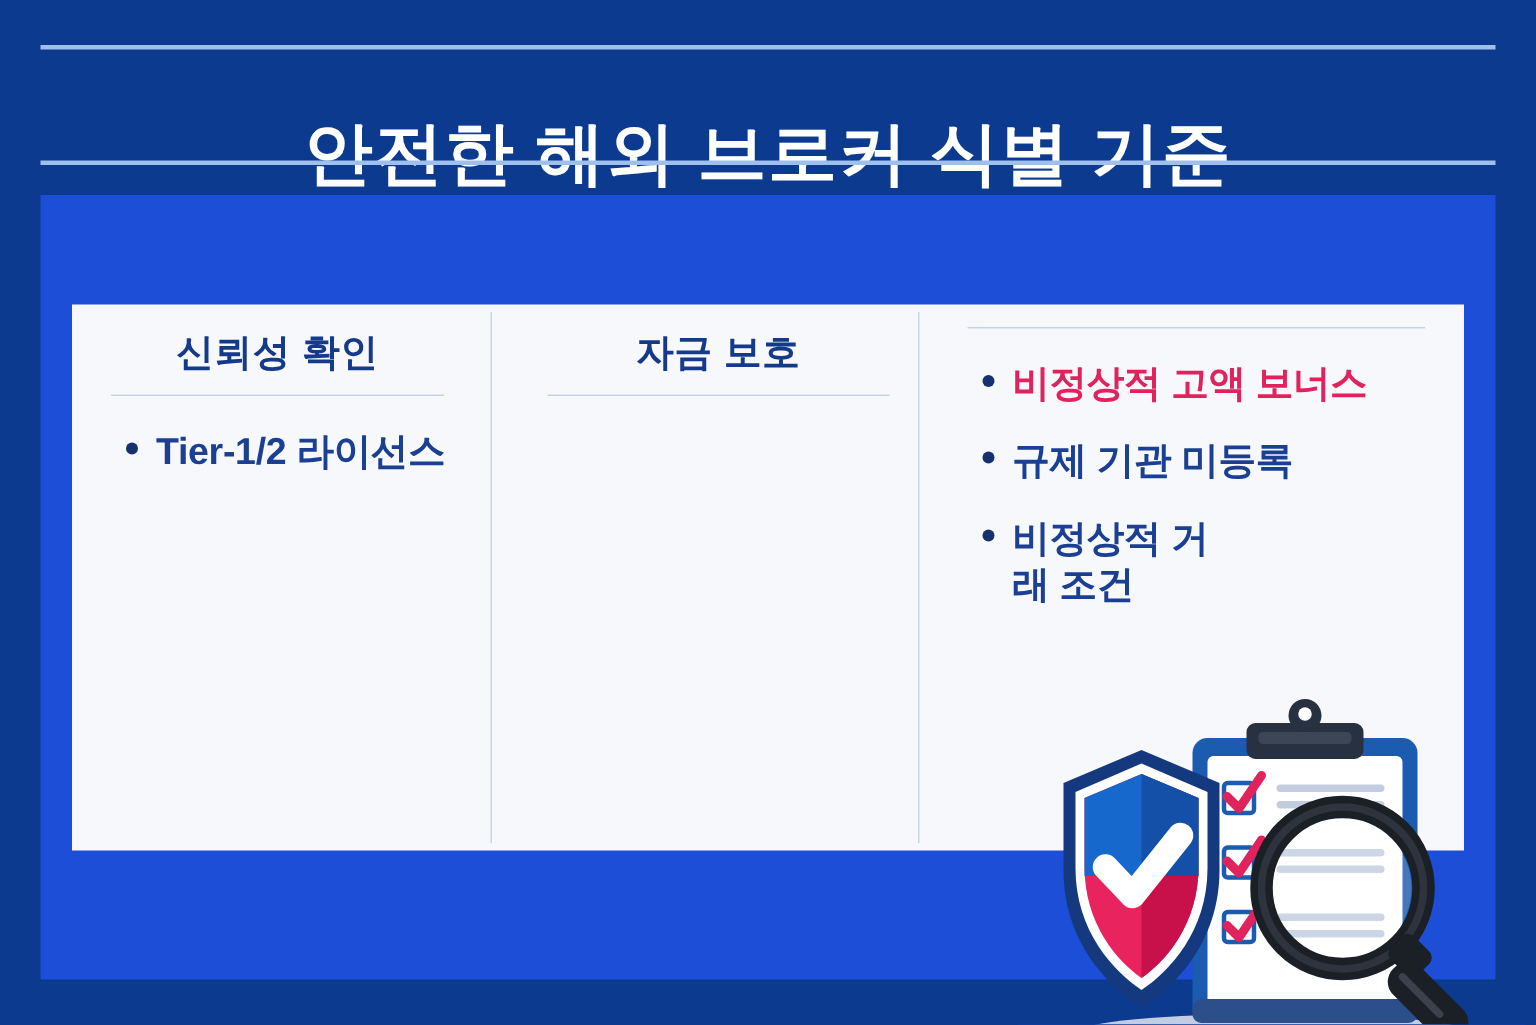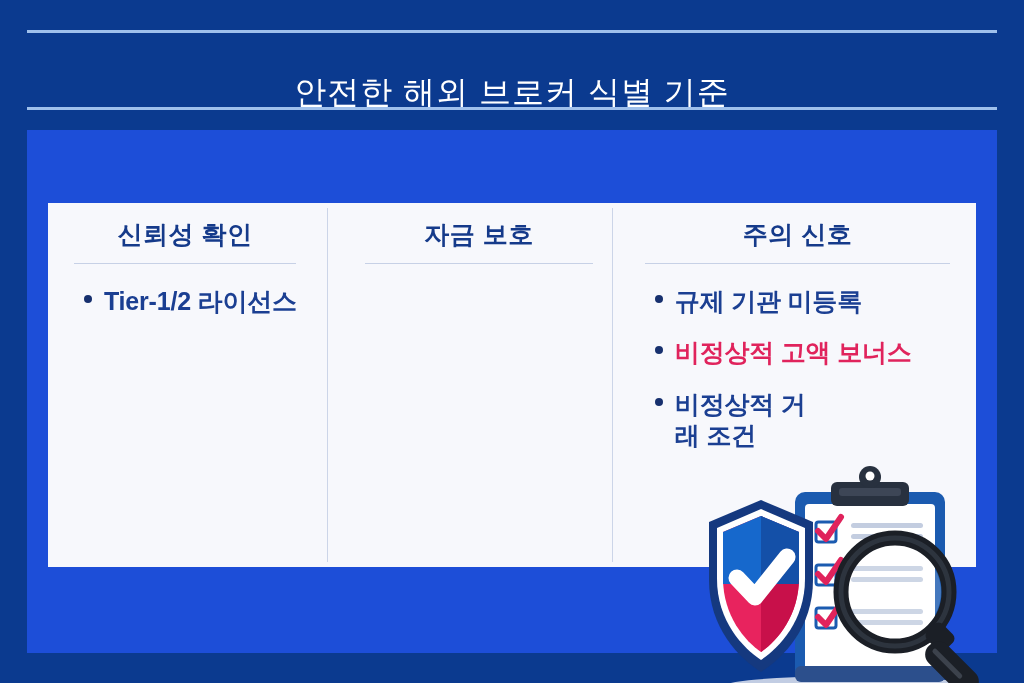--- a/index.html
+++ b/index.html
@@ -32,22 +32,22 @@
   .page-title {
     position: absolute;
     left: 27px;
     top: 40px;
     width: 970px;
     height: 64px;
     display: flex;
     align-items: center;
     justify-content: center;
     color: #ffffff;
-    font-size: 32px;
-    font-weight: 400;
+    font-size: 46px;
+    font-weight: 700;
     letter-spacing: 1px;
     white-space: nowrap;
   }
 
   
   .card {
     position: absolute;
     left: 27px;
     top: 130px;
     width: 970px;
@@ -160,25 +160,24 @@
           <li class="bullet-item">Tier-1/2 라이선스</li>
         </ul>
       </div>
 
       <div class="col col-2">
         <div class="col-heading">자금 보호</div>
         <div class="heading-rule"></div>
       </div>
 
       <div class="col col-3">
-        <div class="col-heading">주의 신호</div>
         <div class="heading-rule"></div>
         <ul class="bullet-list">
+          <li class="bullet-item alert">비정상적 고액 보너스</li>
           <li class="bullet-item">규제 기관 미등록</li>
-          <li class="bullet-item alert">비정상적 고액 보너스</li>
           <li class="bullet-item" style="max-width:150px">비정상적 거래 조건</li>
         </ul>
       </div>
 
     </div>
 
     <svg class="illustration" viewBox="0 0 300 245">
       <ellipse cx="150" cy="228" rx="130" ry="12" fill="#e3e8f2" opacity="0.85"></ellipse>
 
       <g>

